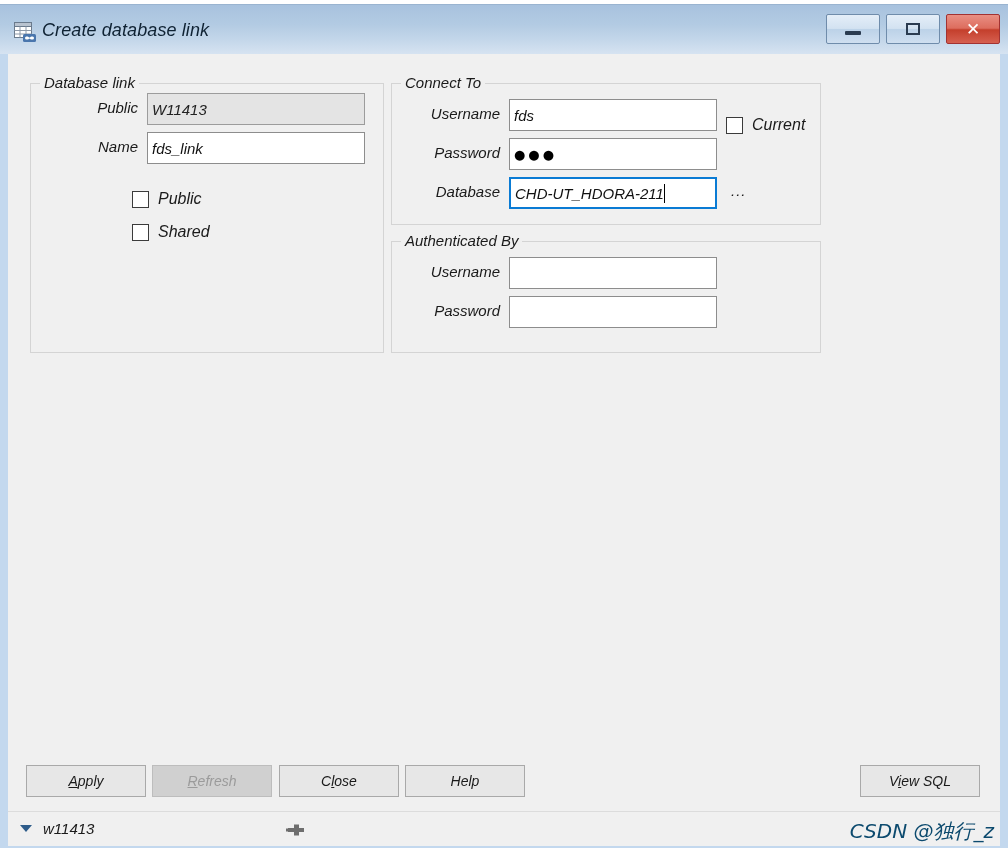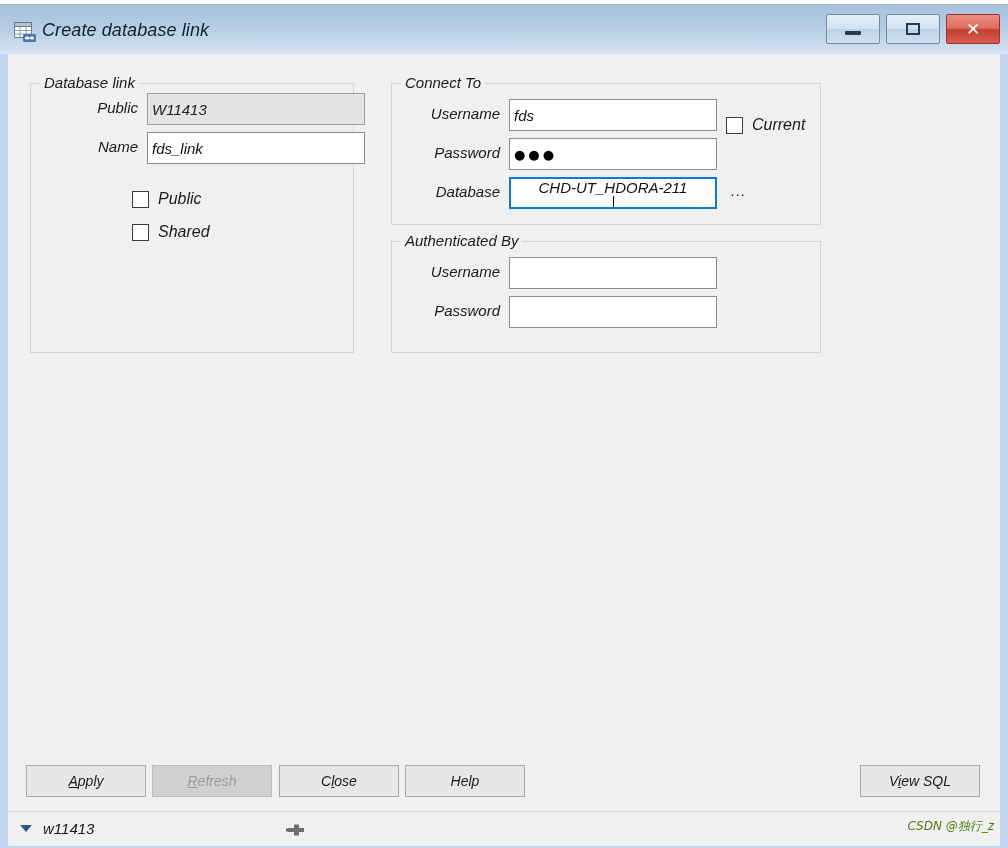--- a/index.html
+++ b/index.html
@@ -143,21 +143,20 @@
     overflow: hidden;
     white-space: nowrap;
   }
   .txt.disabled {
     background: #e4e4e4;
     border-color: #9c9c9c;
     color: #222222;
   }
   .txt.focused {
     border: 2px solid #0a7bd4;
-    flex-direction: column;
   }
   .caret {
     display: inline-block;
     width: 1px;
     height: 19px;
     background: #000000;
     margin-left: 0px;
   }
   .dots {
     font-family: "DejaVu Sans", sans-serif;
@@ -249,22 +248,22 @@
     position: absolute;
     left: 278px;
     top: 10px;
     width: 20px;
     height: 16px;
   }
   .watermark {
     position: absolute;
     right: 6px;
     top: 6px;
-    font-size: 12px;
-    color: #4d7c0f;
+    font-size: 20px;
+    color: #0c4a6e;
     white-space: nowrap;
     font-family: "DejaVu Sans", sans-serif;
   }
 </style>
 </head>
 <body>
 
 <div class="window">
 
   <div class="titlebar">
@@ -292,21 +291,21 @@
         <span class="ico-max"></span>
       </div>
       <div class="winbtn close">
         <span class="ico-close">✕</span>
       </div>
     </div>
   </div>
 
   <div class="client">
 
-    <div class="group" style="left:22px; top:29px; width:324px; height:270px;">
+    <div class="group" style="left:22px; top:29px; width:354px; height:270px;">
       <span class="group-title">Database link</span>
 
       <span class="fld-label" style="left:22px; top:15px; width:85px;">Public</span>
       <div class="txt disabled" style="left:116px; top:9px; width:218px;">
         <span>W11413</span>
       </div>
 
       <span class="fld-label" style="left:22px; top:54px; width:85px;">Name</span>
       <div class="txt" style="left:116px; top:48px; width:218px;">
         <span>fds_link</span>

